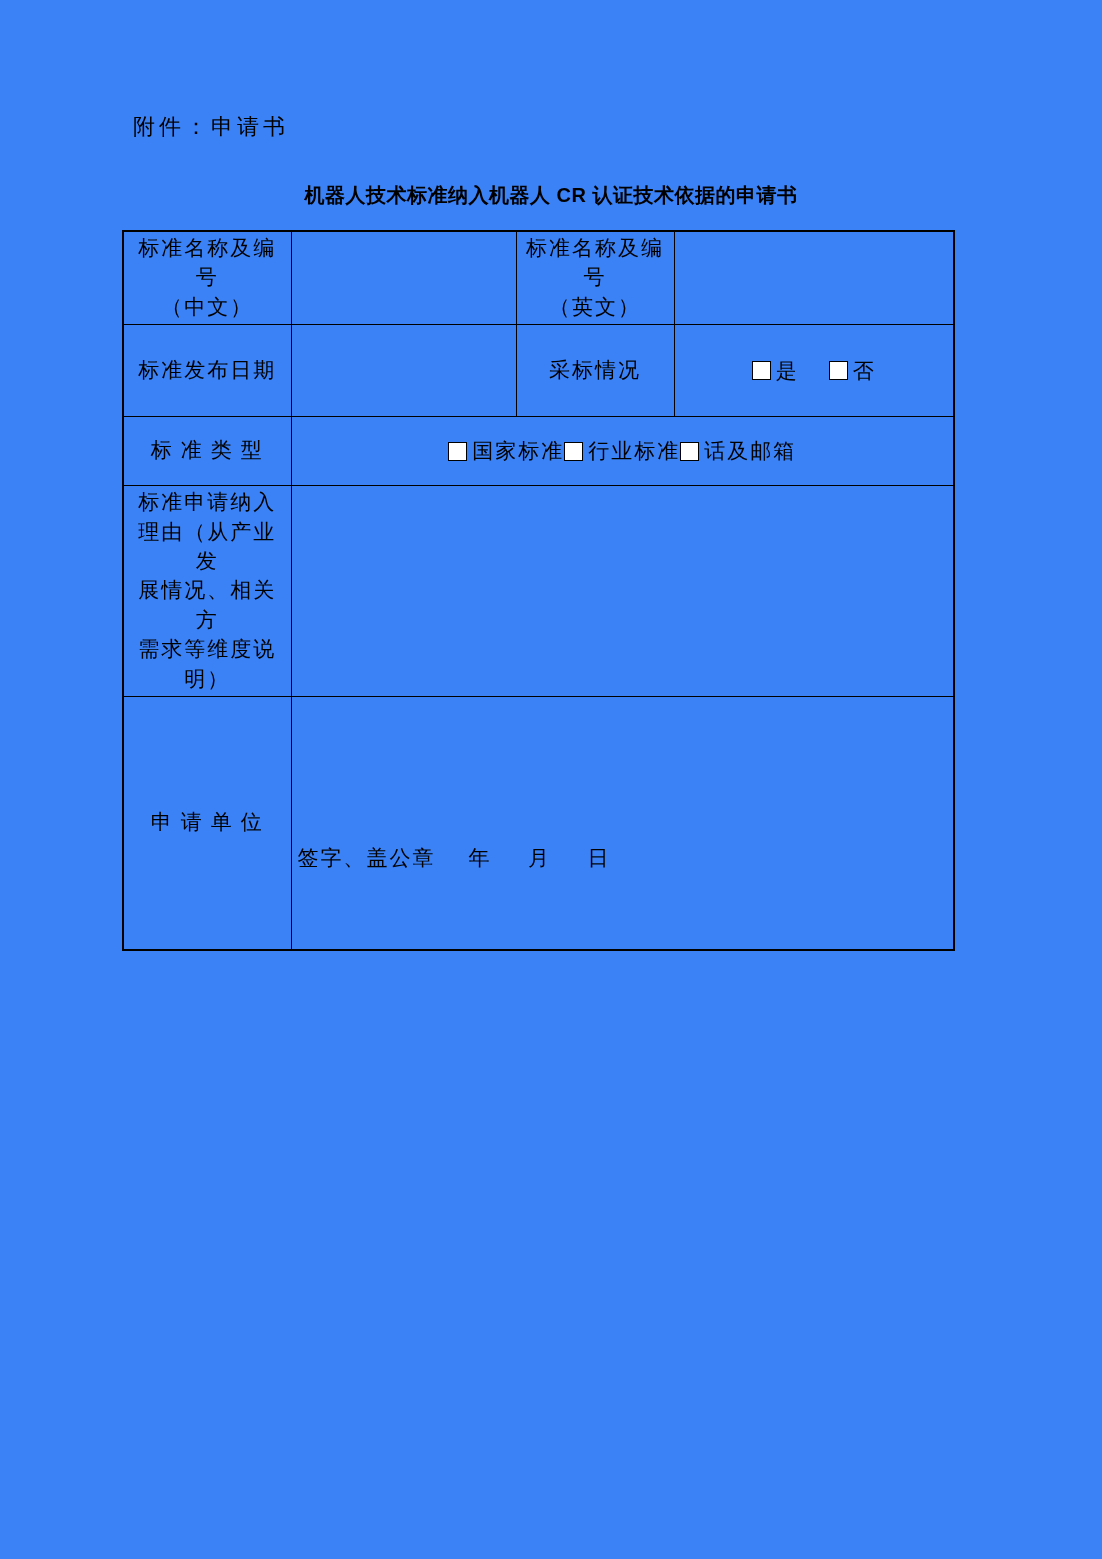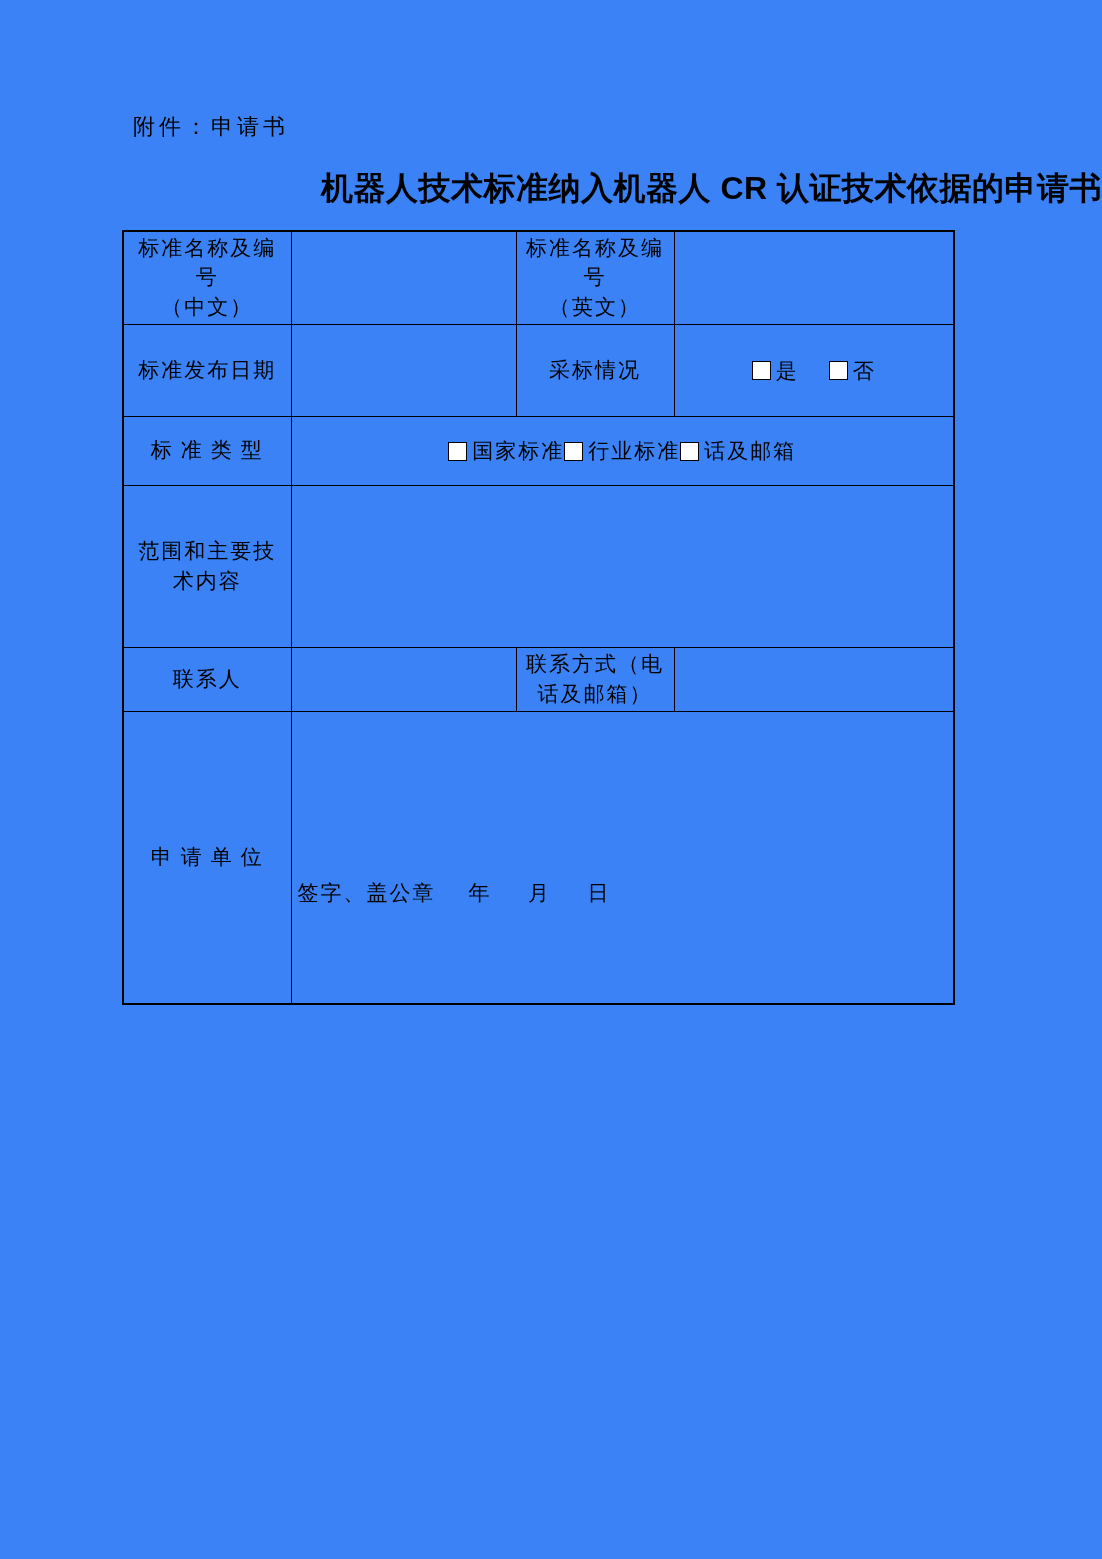--- a/index.html
+++ b/index.html
@@ -20,26 +20,26 @@
     position: absolute;
     left: 133px;
     top: 112px;
     font-size: 22px;
     letter-spacing: 4px;
     white-space: nowrap;
   }
   .doc-title {
     position: absolute;
     left: 0;
-    top: 167px;
+    top: 182px;
     width: 1102px;
-    text-align: right;
+    text-align: center;
     font-family: "Liberation Sans", "DejaVu Sans", sans-serif;
     font-weight: 700;
-    font-size: 32px;
+    font-size: 20px;
     letter-spacing: 0.5px;
     white-space: nowrap;
   }
   table.form {
     position: absolute;
     left: 122px;
     top: 230px;
     width: 831px;
     border-collapse: collapse;
     table-layout: fixed;
@@ -107,21 +107,21 @@
   }
   
   tr.r1 { height: 90px; }
   tr.r2 { height: 92px; }
   tr.r3 { height: 69px; }
   tr.r4 { height: 72px; }
   tr.r5 { height: 162px; }
   tr.r6 { height: 198px; }
   tr.r7 { height: 170px; }
   tr.r8 { height: 63px; }
-  tr.r9 { height: 293px; }
+  tr.r9 { height: 254px; }
 </style>
 </head>
 <body>
 
 <div class="page">
 
   <div class="attachment">附件：申请书</div>
 
   <div class="doc-title">机器人技术标准纳入机器人 CR 认证技术依据的申请书</div>
 
@@ -177,35 +177,31 @@
           </span>
           <span class="opt">
             <span class="cbx"></span>
             <span>话及邮箱</span>
           </span>
         </div>
       </td>
     </tr>
 
 
-    <tr class="r5">
-      <th class="lbl">范围和主要技
-术内容</th>
+
+
+    <tr class="r7">
+      <th class="lbl">标准申请纳入
+理由（从产业发
+展情况、相关方
+需求等维度说
+明）</th>
       <td colspan="3"></td>
     </tr>
 
-
-
-    <tr class="r8">
-      <th class="lbl">联系人</th>
-      <td></td>
-      <th class="lbl">联系方式（电
-话及邮箱）</th>
-      <td></td>
-    </tr>
 
     <tr class="r9">
       <th class="lbl ls-wide">申请单位</th>
       <td colspan="3" class="sig-cell">
         <div class="sig">
           <span class="sig-note">签字、盖公章</span>
           <span class="sig-date">
             <span>年</span>
             <span>月</span>
             <span>日</span>

